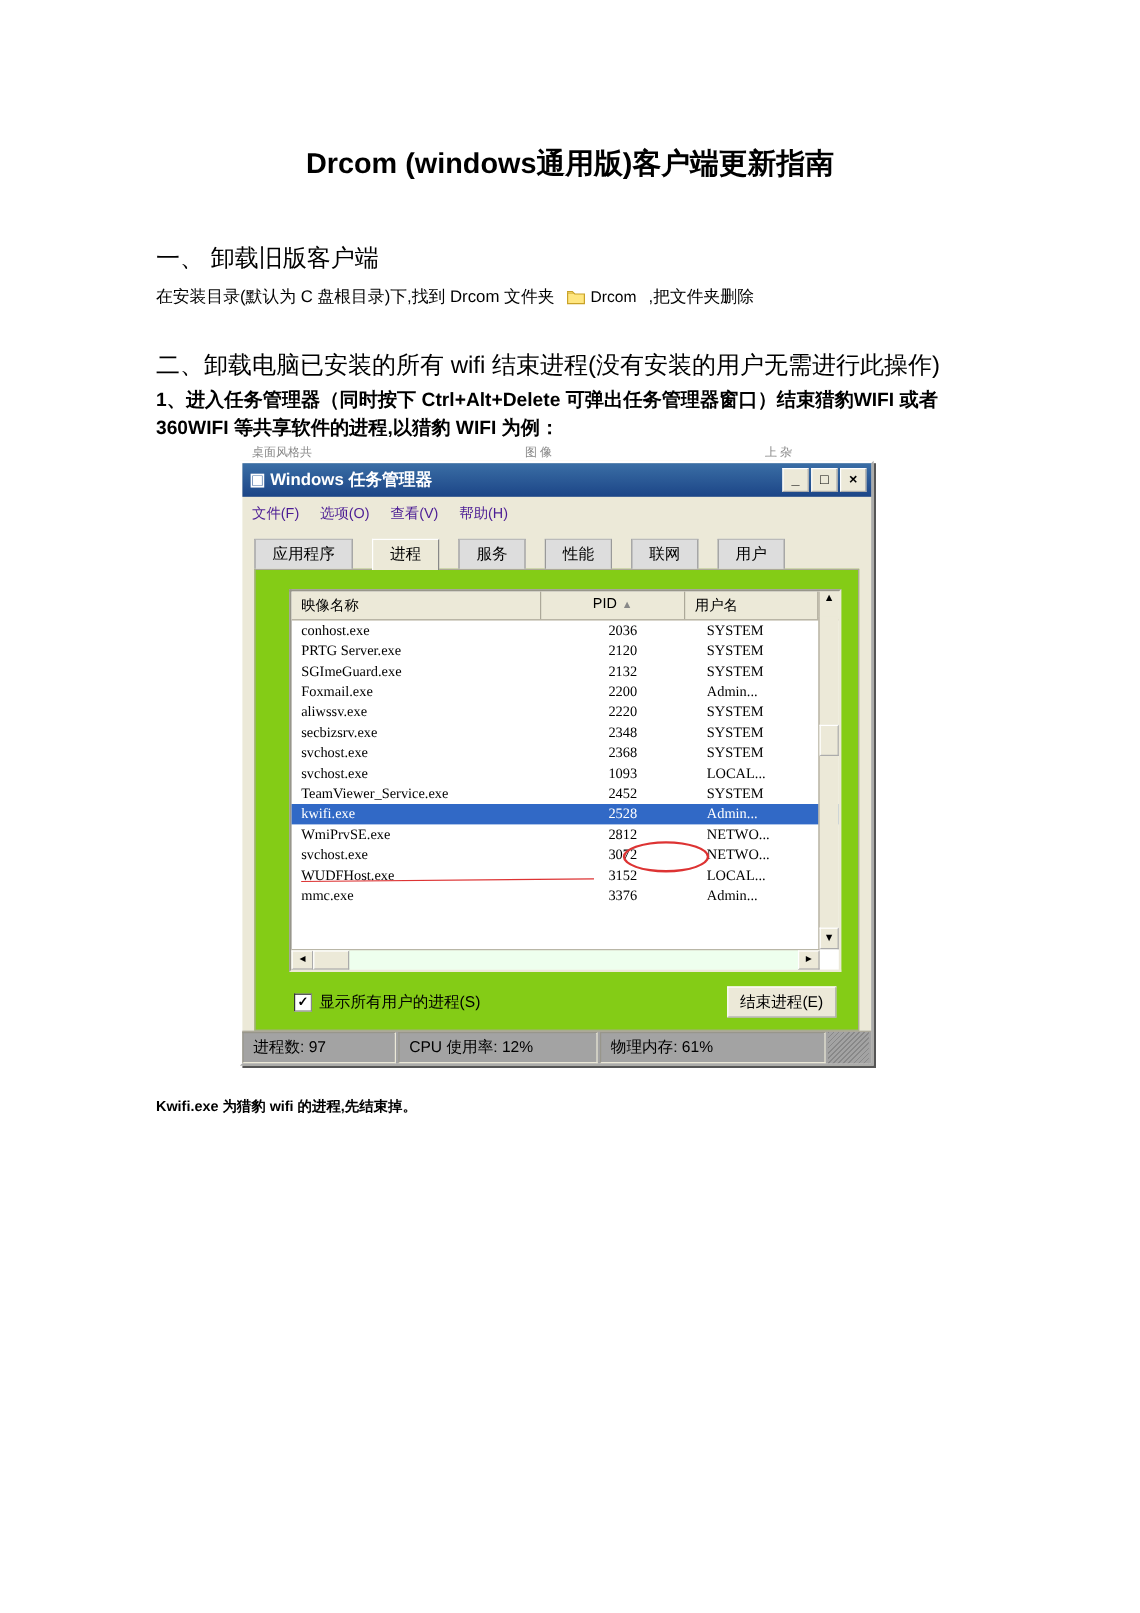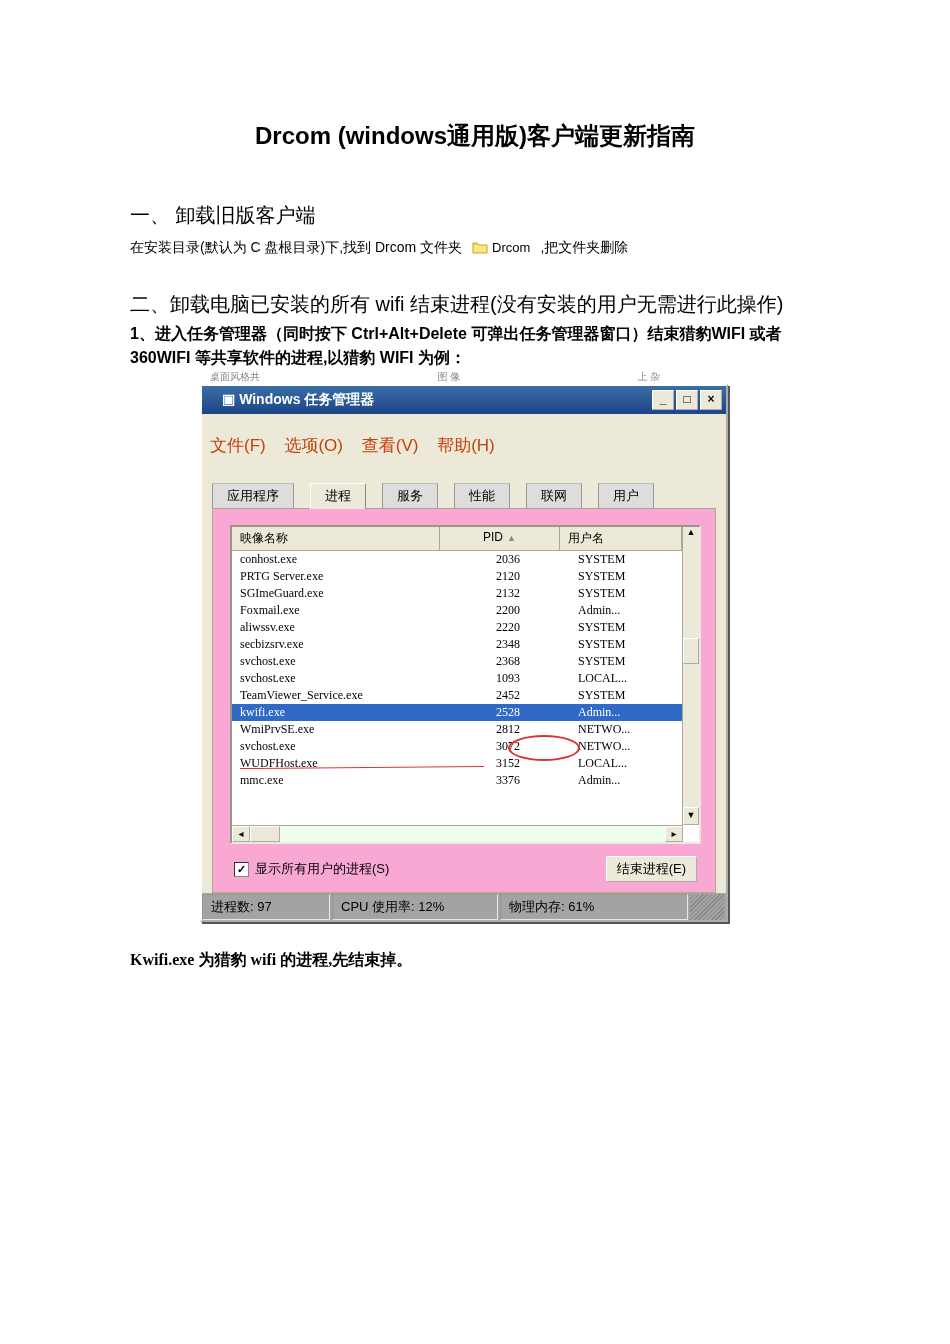--- a/index.html
+++ b/index.html
@@ -8,30 +8,30 @@
 .h1{font-size:20px;font-family:"SimSun",sans-serif;margin-bottom:6px}
 .para{font-size:14px;line-height:1.7;margin-bottom:30px;display:flex;align-items:center;flex-wrap:wrap}
 .folder-icon{display:inline-flex;align-items:center;padding:2px 6px;margin:0 4px;vertical-align:middle}
 .folder-svg{width:16px;height:14px}
 .folder-lbl{margin-left:4px;font-family:Tahoma,sans-serif;font-size:13px}
 .h2{font-size:20px;font-family:"SimSun",sans-serif;margin-bottom:0}
 .ins{font-size:16px;font-family:"SimHei","Microsoft YaHei",sans-serif;font-weight:bold;margin:4px 0 0 0;line-height:1.5}
 .tm-wrap{margin:0 0 0 70px;position:relative}
 .tm-bgstrip{font-size:10px;display:flex;justify-content:space-between;padding:0 160px 0 10px;color:#888;font-family:"SimSun"}
 .tm{width:524px;background:#ece9d8;border:2px outset #fff;box-shadow:2px 2px 0 #555;font-family:Tahoma,"SimSun",sans-serif;font-size:12px}
-.tm-titlebar{background:linear-gradient(#3a6ea5,#1c4587);color:#fff;padding:4px 4px 4px 20px;display:flex;align-items:center;justify-content:space-between;font-weight:bold;font-size:14px;font-family:"SimHei",sans-serif}
+.tm-titlebar{background:linear-gradient(#3a6ea5,#1c4587);color:#fff;padding:4px 4px 4px 6px;display:flex;align-items:center;justify-content:space-between;font-weight:bold;font-size:14px;font-family:"SimHei",sans-serif}
 .tm-titlebar .caps{display:flex;gap:2px}
 .cap{width:20px;height:18px;background:#ece9d8;border:1px outset #fff;font-family:Marlett,Arial;font-size:12px;text-align:center;line-height:16px;color:#000}
-.tm-menu{padding:20px 8px;font-size:17px;color:#c2410c}
+.tm-menu{padding:6px 8px;font-size:12px;color:#4c1d95}
 .tm-menu span{margin-right:14px}
 .tm-tabs{display:flex;padding:6px 10px 0 10px;gap:16px;border-bottom:0}
 .tab{padding:3px 14px;border:1px solid #999;border-bottom:none;background:#ece9d8;font-size:13px;position:relative}
 .tab.sel{background:#ece9d8;border-top:1px solid #fff;border-left:1px solid #fff;border-right:1px solid #888;z-index:2;margin-bottom:-1px}
 .tab:not(.sel){background:#ddd;border-top:1px solid #bbb}
-.tm-body{margin:0 10px;background:#f9a8d4;border:1px solid #aca899;padding:16px 14px 10px 17px}
+.tm-body{margin:0 10px;background:#84cc16;border:1px solid #aca899;padding:16px 14px 10px 28px}
 .listwrap{background:#fff;border:2px inset #ece9d8;height:315px;position:relative}
 .listhead{display:flex;background:#ece9d8;border-bottom:1px solid #aca899;font-size:12px}
 .lh{padding:3px 8px;border-right:1px solid #aca899;box-sizing:border-box}
 .lh1{width:208px}
 .lh2{width:120px;text-align:center}
 .lh3{flex:1}
 .sorticon{font-size:9px;color:#888;margin-left:4px}
 .uparr{width:16px;background:#ece9d8;border-left:1px solid #aca899;text-align:center;font-size:9px}
 .rows{font-size:12px;font-family:Liberation Serif, serif}
 .row{display:flex;padding:1px 0}
@@ -50,21 +50,21 @@
 .vtrack{flex:1;position:relative}
 .vthumb{position:absolute;top:90px;width:14px;height:24px;background:#ece9d8;border:1px outset #fff;left:0}
 .botrow{display:flex;justify-content:space-between;align-items:center;margin-top:12px;padding:0 4px}
 .chk{display:flex;align-items:center;font-size:13px}
 .chk .box{width:13px;height:13px;border:1px inset #888;background:#fff;margin-right:6px;text-align:center;font-size:11px;line-height:12px;font-weight:bold}
 .btn{padding:3px 10px;border:1px outset #fff;background:#ece9d8;font-size:13px}
 .status{display:flex;border-top:1px solid #aca899;font-size:13px;background:#a3a3a3}
 .status>div{padding:3px 8px;border:1px inset #ece9d8;margin-right:2px}
 .s1{width:110px}.s2{width:148px}.s3{flex:1}
 .resz{width:18px;background:repeating-linear-gradient(135deg,#888 0,#888 1px,transparent 1px,transparent 3px);border:none!important}
-.post{font-size:16px;font-family:Liberation Serif, serif;font-weight:bold;margin-top:24px;line-height:1.7}
+.post{font-size:12px;font-family:Liberation Sans, sans-serif;font-weight:bold;margin-top:24px;line-height:1.7}
 .pgnum{text-align:center;font-size:13px;margin-top:120px;font-family:"Times New Roman"}
 </style>
 </head>
 <body>
 
 <div class="page">
   <div class="title">Drcom (windows通用版)客户端更新指南</div>
 
   <div class="h1">一、  卸载旧版客户端</div>
   <div class="para">

